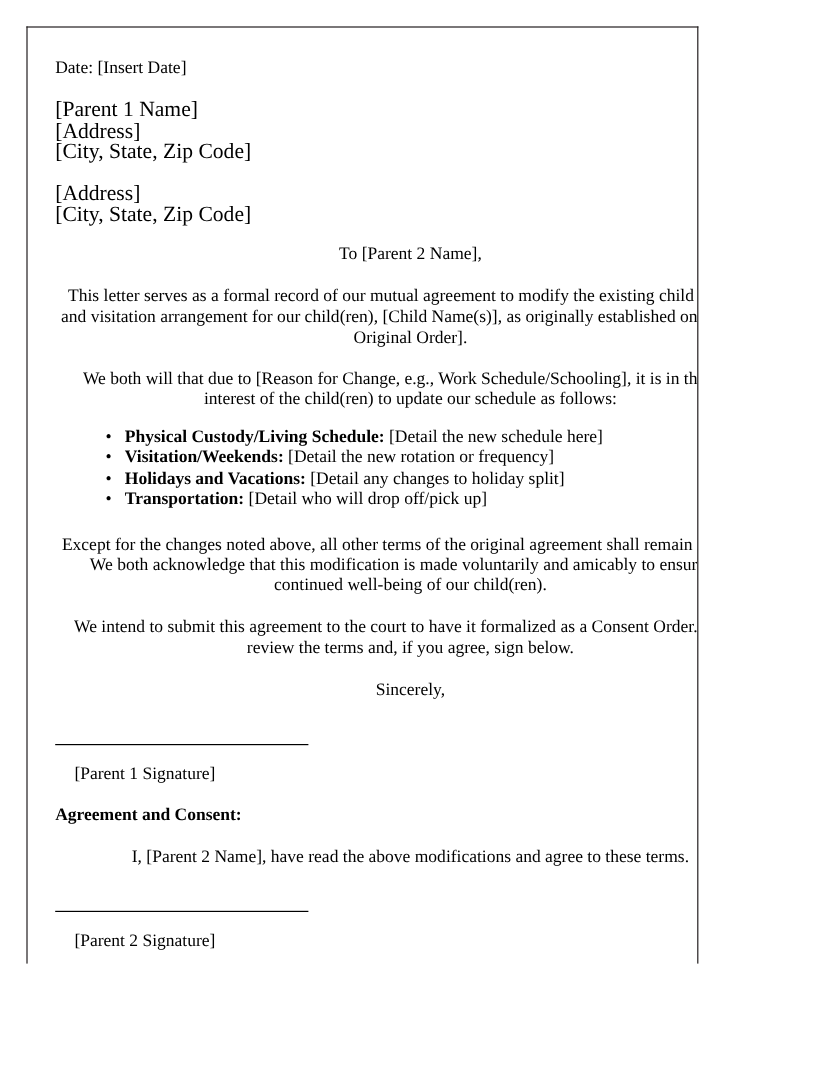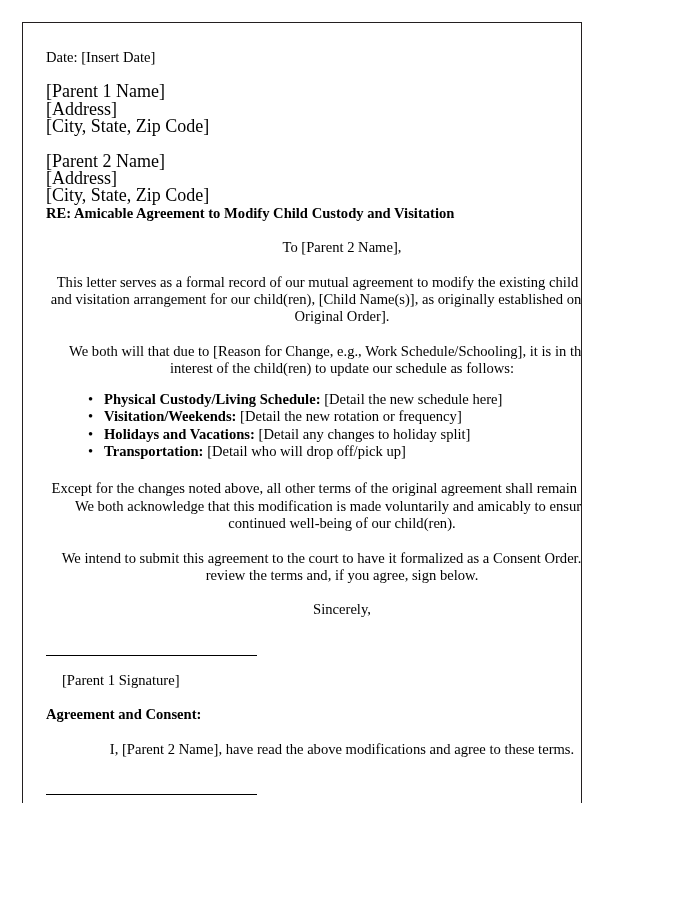--- a/index.html
+++ b/index.html
@@ -112,26 +112,24 @@
 
     <p class="para">Date: [Insert Date]</p>
 
     <div class="block-gap-top">
       <div class="addr-line">[Parent 1 Name]</div>
       <div class="addr-line">[Address]</div>
       <div class="addr-line">[City, State, Zip Code]</div>
     </div>
 
     <div class="block-gap-top">
-      <div class="addr-line">[Parent 2 Name]</div>
       <div class="addr-line">[Address]</div>
       <div class="addr-line">[City, State, Zip Code]</div>
     </div>
 
-    <p class="re-line block-gap-top">RE: Amicable Agreement to Modify Child Custody and Visitation</p>
 
     <p class="para spaced">To [Parent 2 Name],</p>
 
     <p class="para spaced">This letter serves as a formal record of our mutual agreement to modify the existing child custody and visitation arrangement for our child(ren), [Child Name(s)], as originally established on [Date of Original Order].</p>
 
     <p class="para spaced">We both will that due to [Reason for Change, e.g., Work Schedule/Schooling], it is in the best interest of the child(ren) to update our schedule as follows:</p>
 
     <ul class="detail-list">
       <li>
         <span class="lbl">Physical Custody/Living Schedule:</span>

